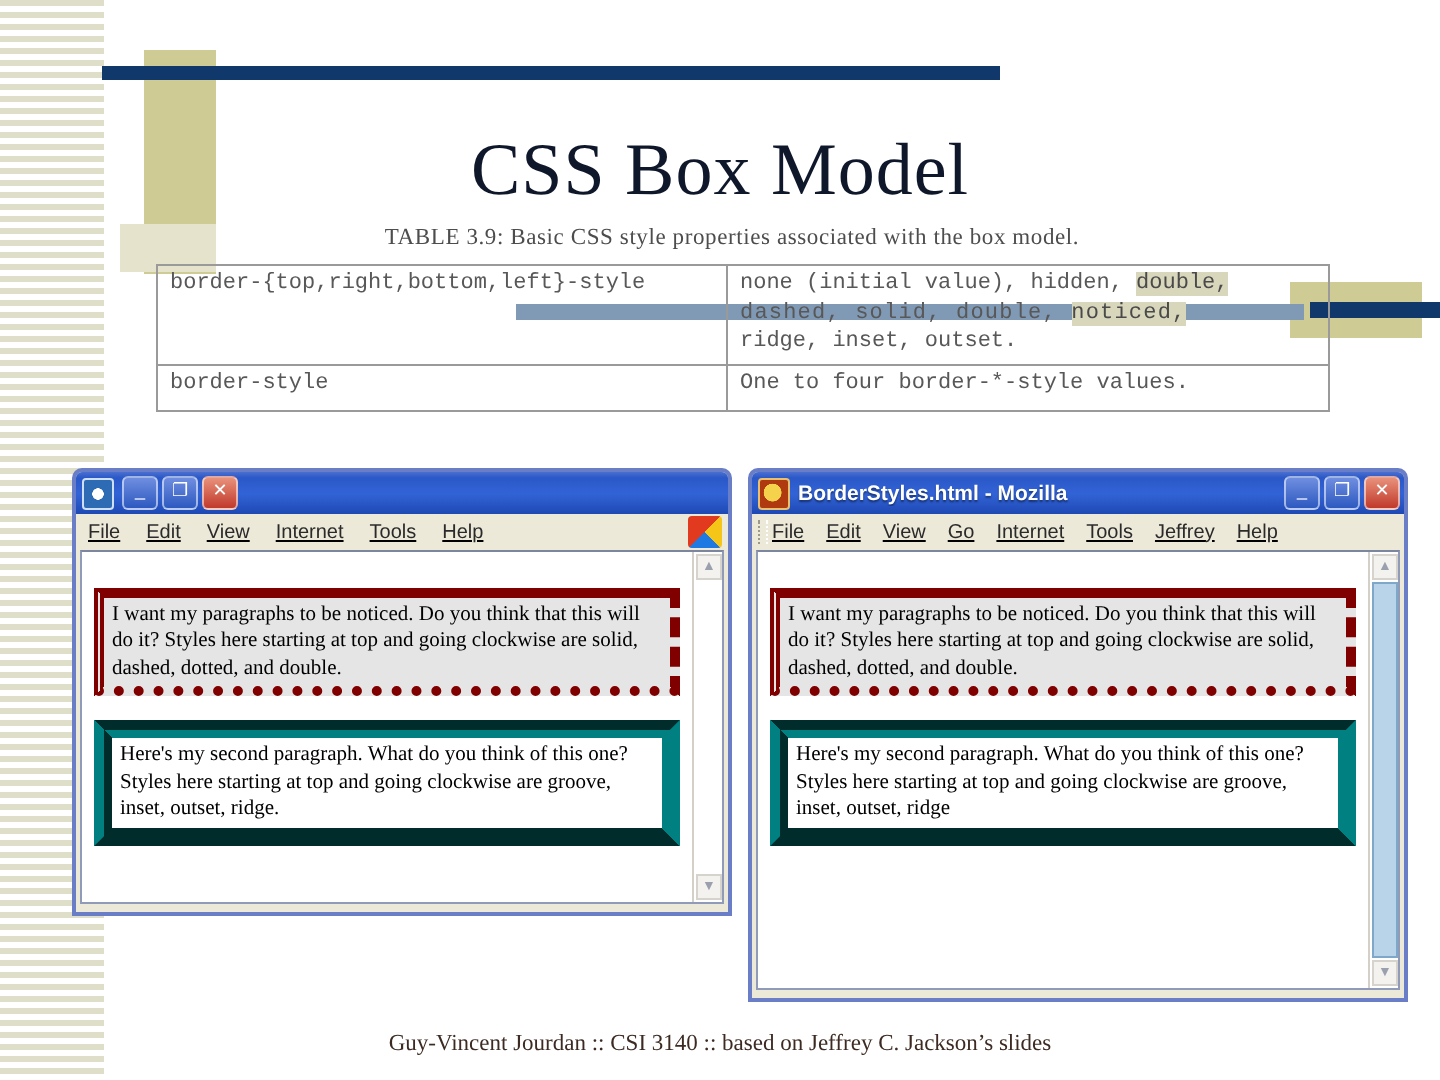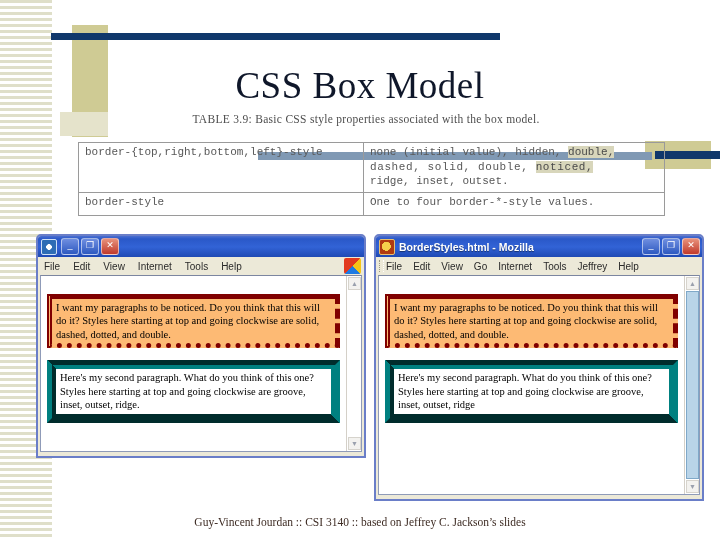--- a/index.html
+++ b/index.html
@@ -96,21 +96,21 @@
     font-family: "Liberation Serif", serif;
     font-size: 11.5px;
     line-height: 14px;
     color: #4d4d4d;
     text-align: center;
     letter-spacing: 0.3px;
     white-space: nowrap;
     padding-left: 14px;
   }
   table.css-table {
-    margin-top: 16px;
+    margin-top: 6px;
     border-collapse: collapse;
     width: 562px;
     table-layout: fixed;
   }
   table.css-table td {
     border: 1px solid #9a9a9a;
     padding: 2px 6px 3px 6px;
     font-family: "Liberation Mono", monospace;
     font-size: 11px;
     line-height: 14.5px;
@@ -187,20 +187,21 @@
   }
 
   .menubar {
     height: 18px;
     background: #ece9d8;
     display: flex;
     align-items: center;
     padding-left: 6px;
     box-sizing: border-box;
     position: relative;
+    text-decoration: underline;
   }
   .menubar.moz { padding-left: 10px; }
   .menuitem {
     font-family: "Liberation Sans", sans-serif;
     font-size: 10px;
     color: #2a2a2a;
     margin-right: 13px;
     white-space: nowrap;
   }
   .menubar.moz .menuitem { margin-right: 11px; }
@@ -272,21 +273,21 @@
   }
   .para {
     font-family: "Liberation Serif", serif;
     font-size: 10.5px;
     line-height: 13.5px;
     color: #000000;
     padding: 2px 4px;
     box-sizing: border-box;
   }
   .para1 {
-    background: #fdba74;
+    background: #e5e5e5;
     border-style: solid dashed dotted double;
     border-width: 5px;
     border-color: #800000;
     margin-bottom: 12px;
   }
   .para2 {
     background: #ffffff;
     border-style: groove inset outset ridge;
     border-width: 9px;
     border-color: #008080;

